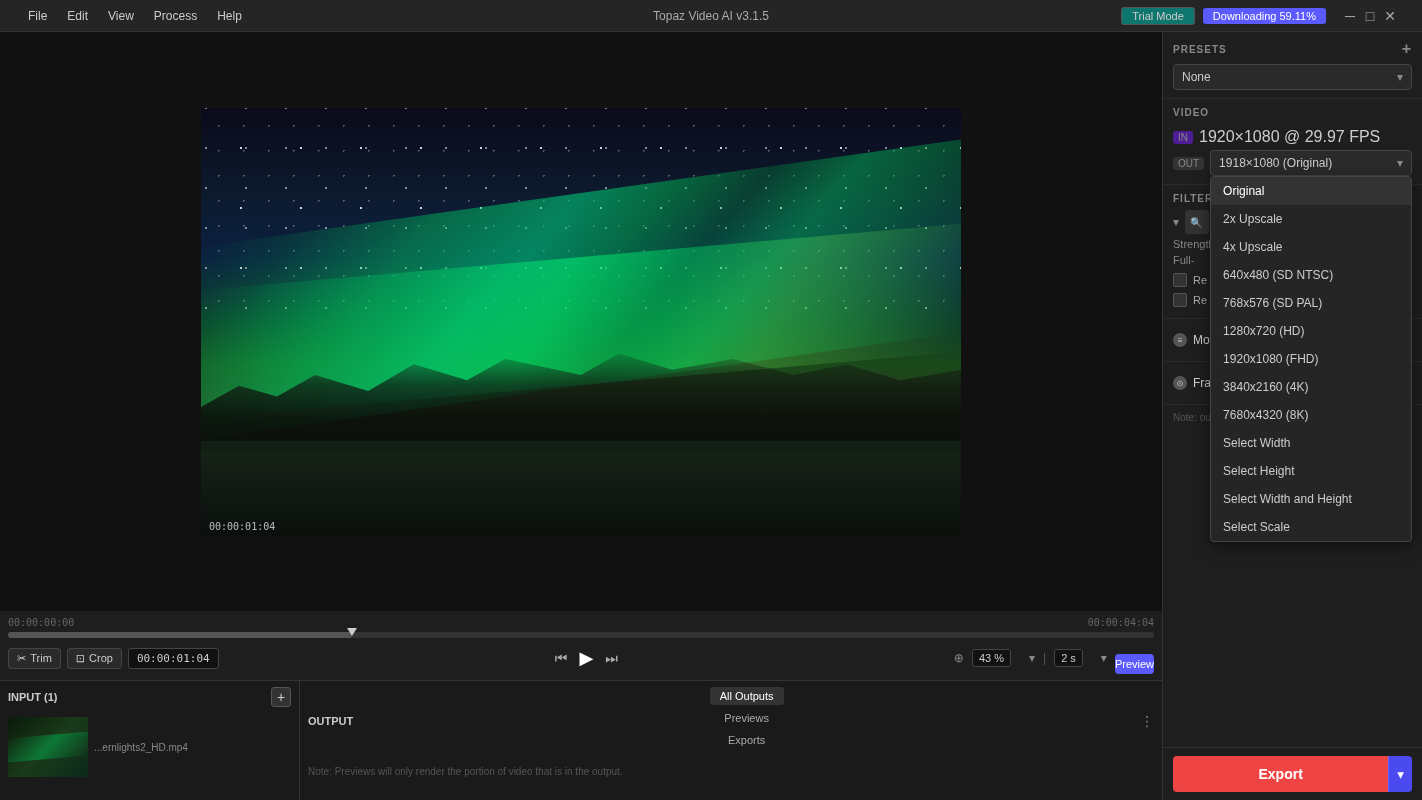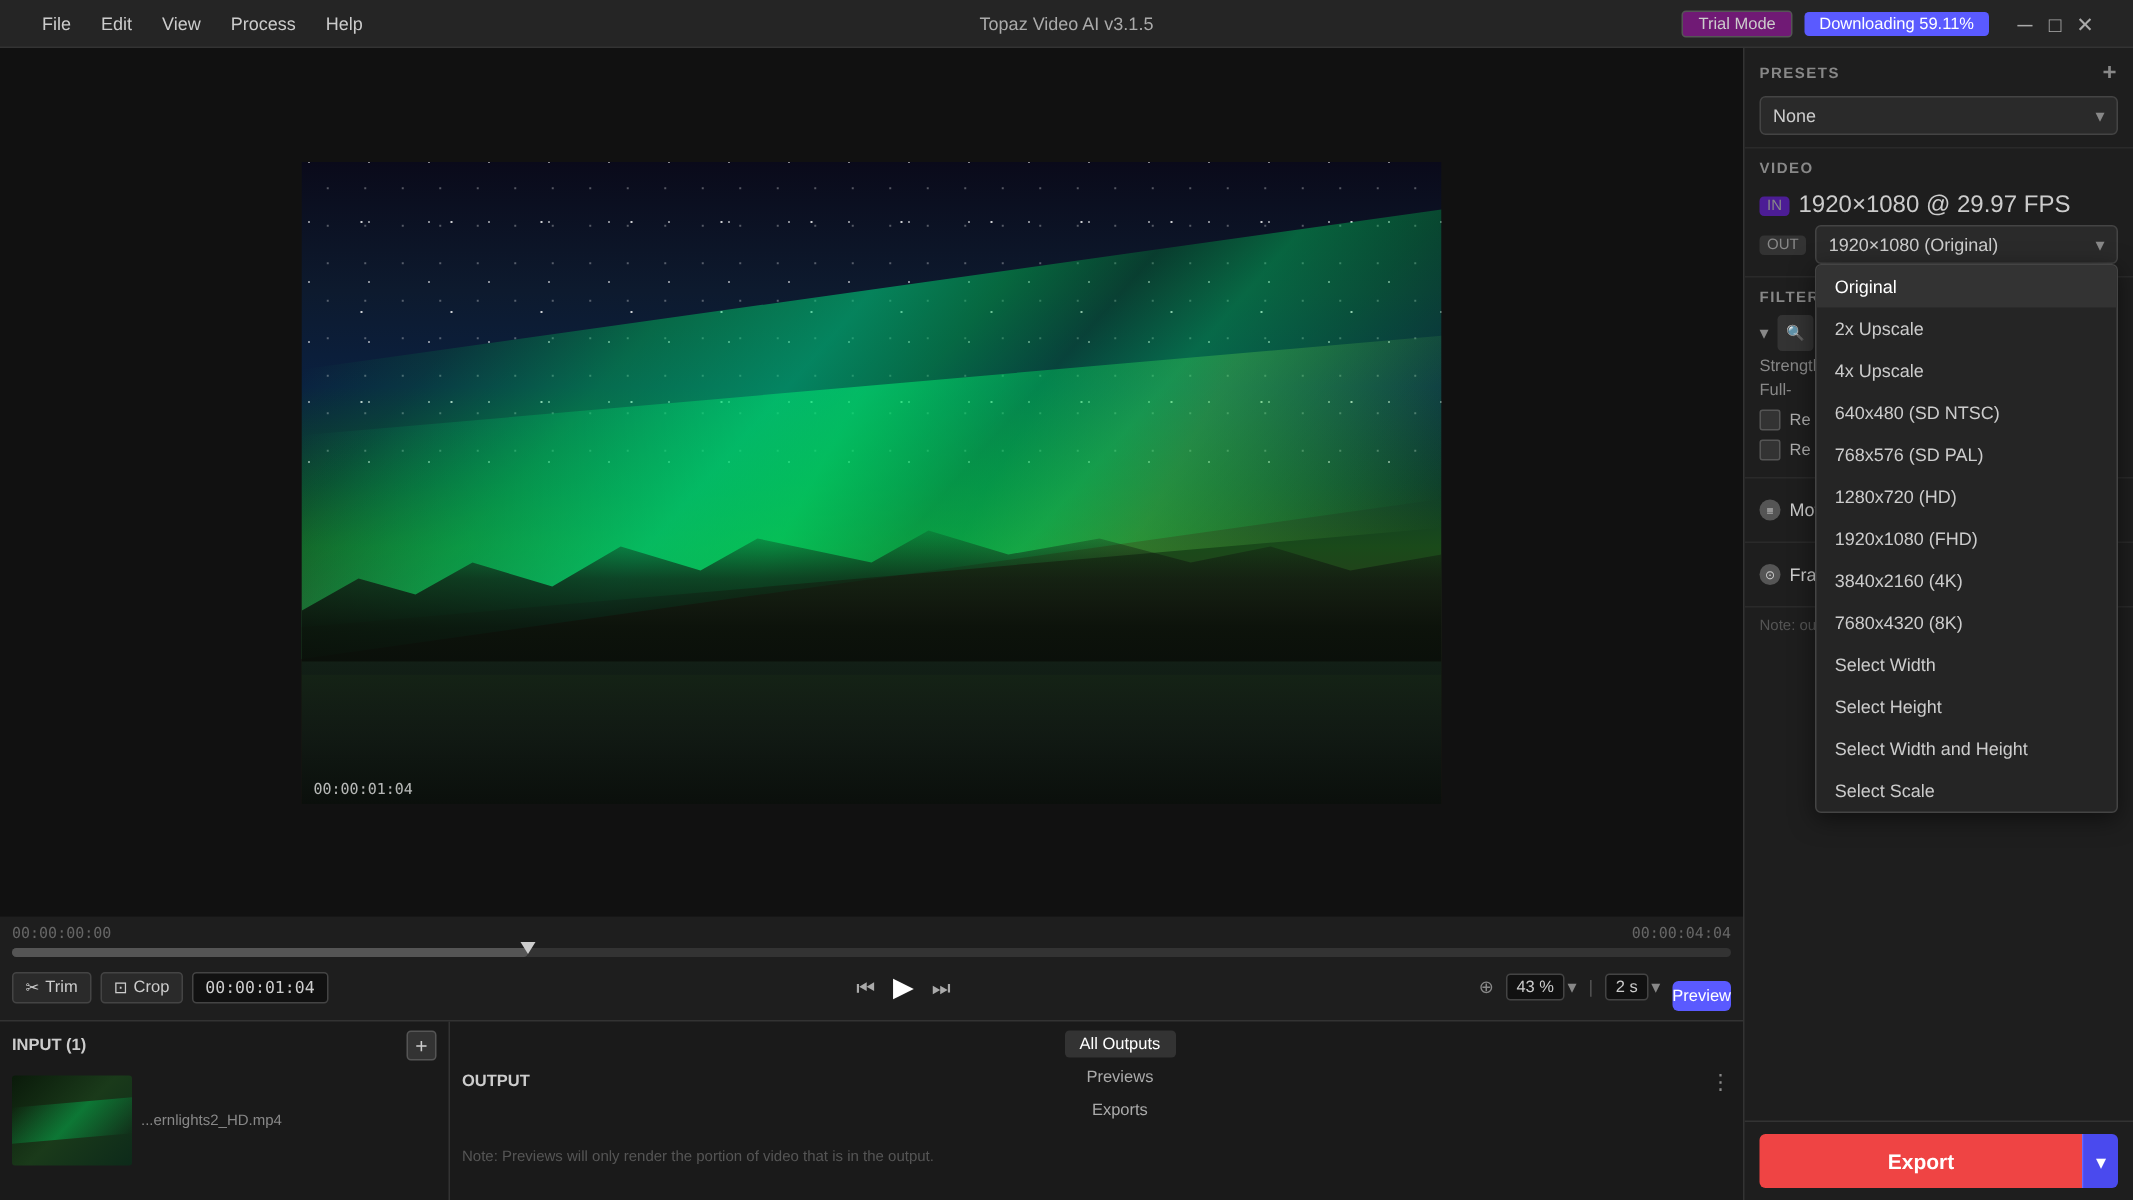--- a/index.html
+++ b/index.html
@@ -47,21 +47,21 @@
       transform: translateX(-50%);
       color: #aaa;
       font-size: 12px;
     }
     .titlebar-right {
       display: flex;
       align-items: center;
       gap: 8px;
     }
     .trial-badge {
-      background: #701a75;
+      background: #0f766e;
       border: 1px solid #555;
       color: #ccc;
       padding: 2px 10px;
       border-radius: 3px;
       font-size: 11px;
     }
     .download-badge {
       background: #5a5aff;
       color: #fff;
       padding: 2px 10px;
@@ -293,21 +293,21 @@
       color: #aaa;
     }
     .play-btn {
       font-size: 18px;
       color: #fff;
       cursor: pointer;
     }
     .zoom-control {
       display: flex;
       align-items: center;
-      gap: 2px;
+      gap: 18px;
     }
     .zoom-val {
       background: #111;
       border: 1px solid #444;
       color: #ccc;
       padding: 2px 6px;
       border-radius: 3px;
       font-size: 11px;
     }
     .btn-preview {
@@ -805,21 +805,21 @@
         <span>VIDEO</span>
       </div>
       <div class="video-info-row">
         <span class="badge-in">IN</span>
         <span class="video-res">1920×1080 @ 29.97 FPS</span>
       </div>
       <div class="out-row">
         <span class="badge-out">OUT</span>
         <div class="out-dropdown-wrapper" style="flex:1;position:relative;">
           <div class="out-select-btn">
-            <span>1920×1080 (Original)</span>
+            <span>1918×1080 (Original)</span>
             <span class="dropdown-arrow">▾</span>
           </div>
 
           <div class="dropdown-menu">
             <div class="dropdown-item active">Original</div>
             <div class="dropdown-item">2x Upscale</div>
             <div class="dropdown-item">4x Upscale</div>
             <div class="dropdown-item">640x480 (SD NTSC)</div>
             <div class="dropdown-item">768x576 (SD PAL)</div>
             <div class="dropdown-item">1280x720 (HD)</div>

